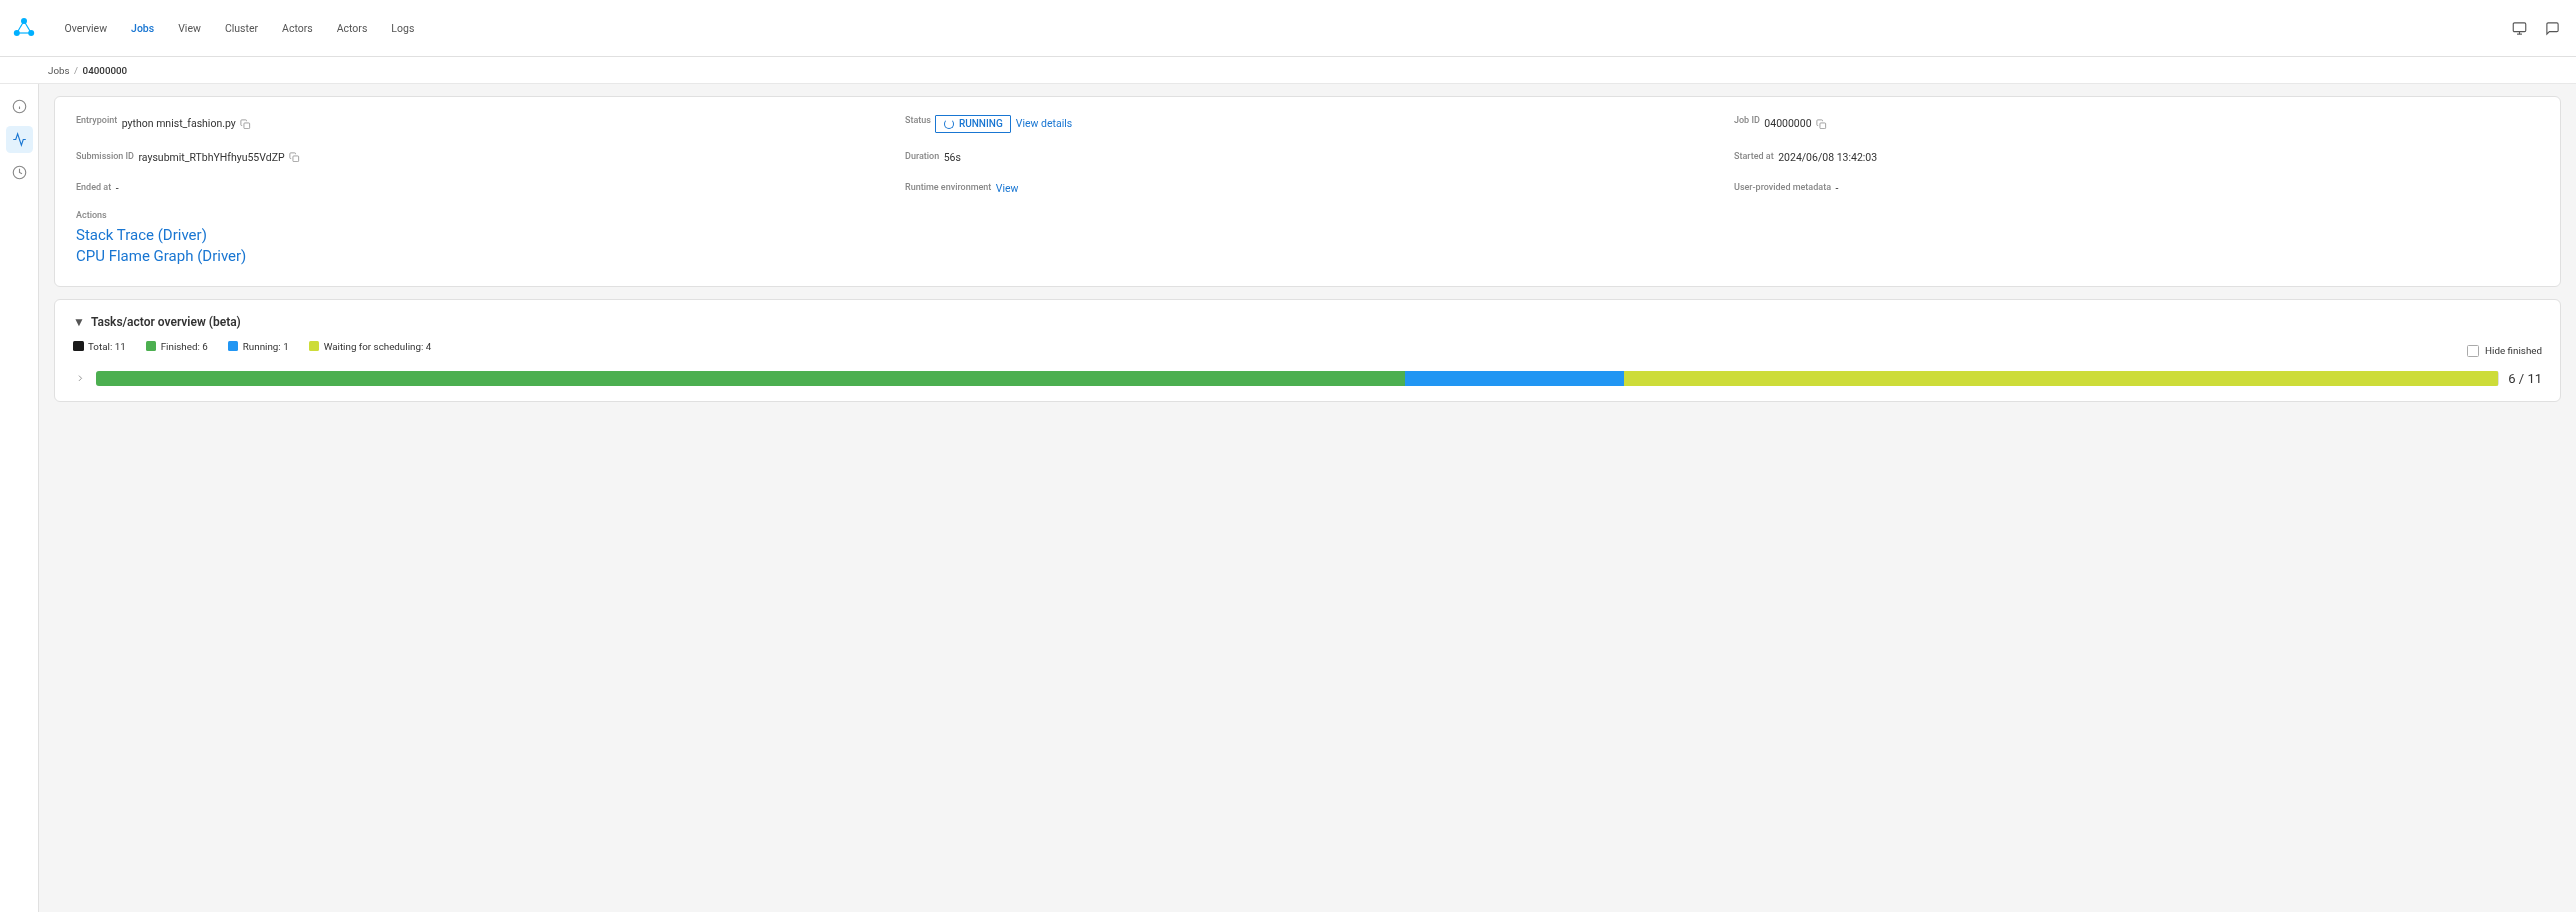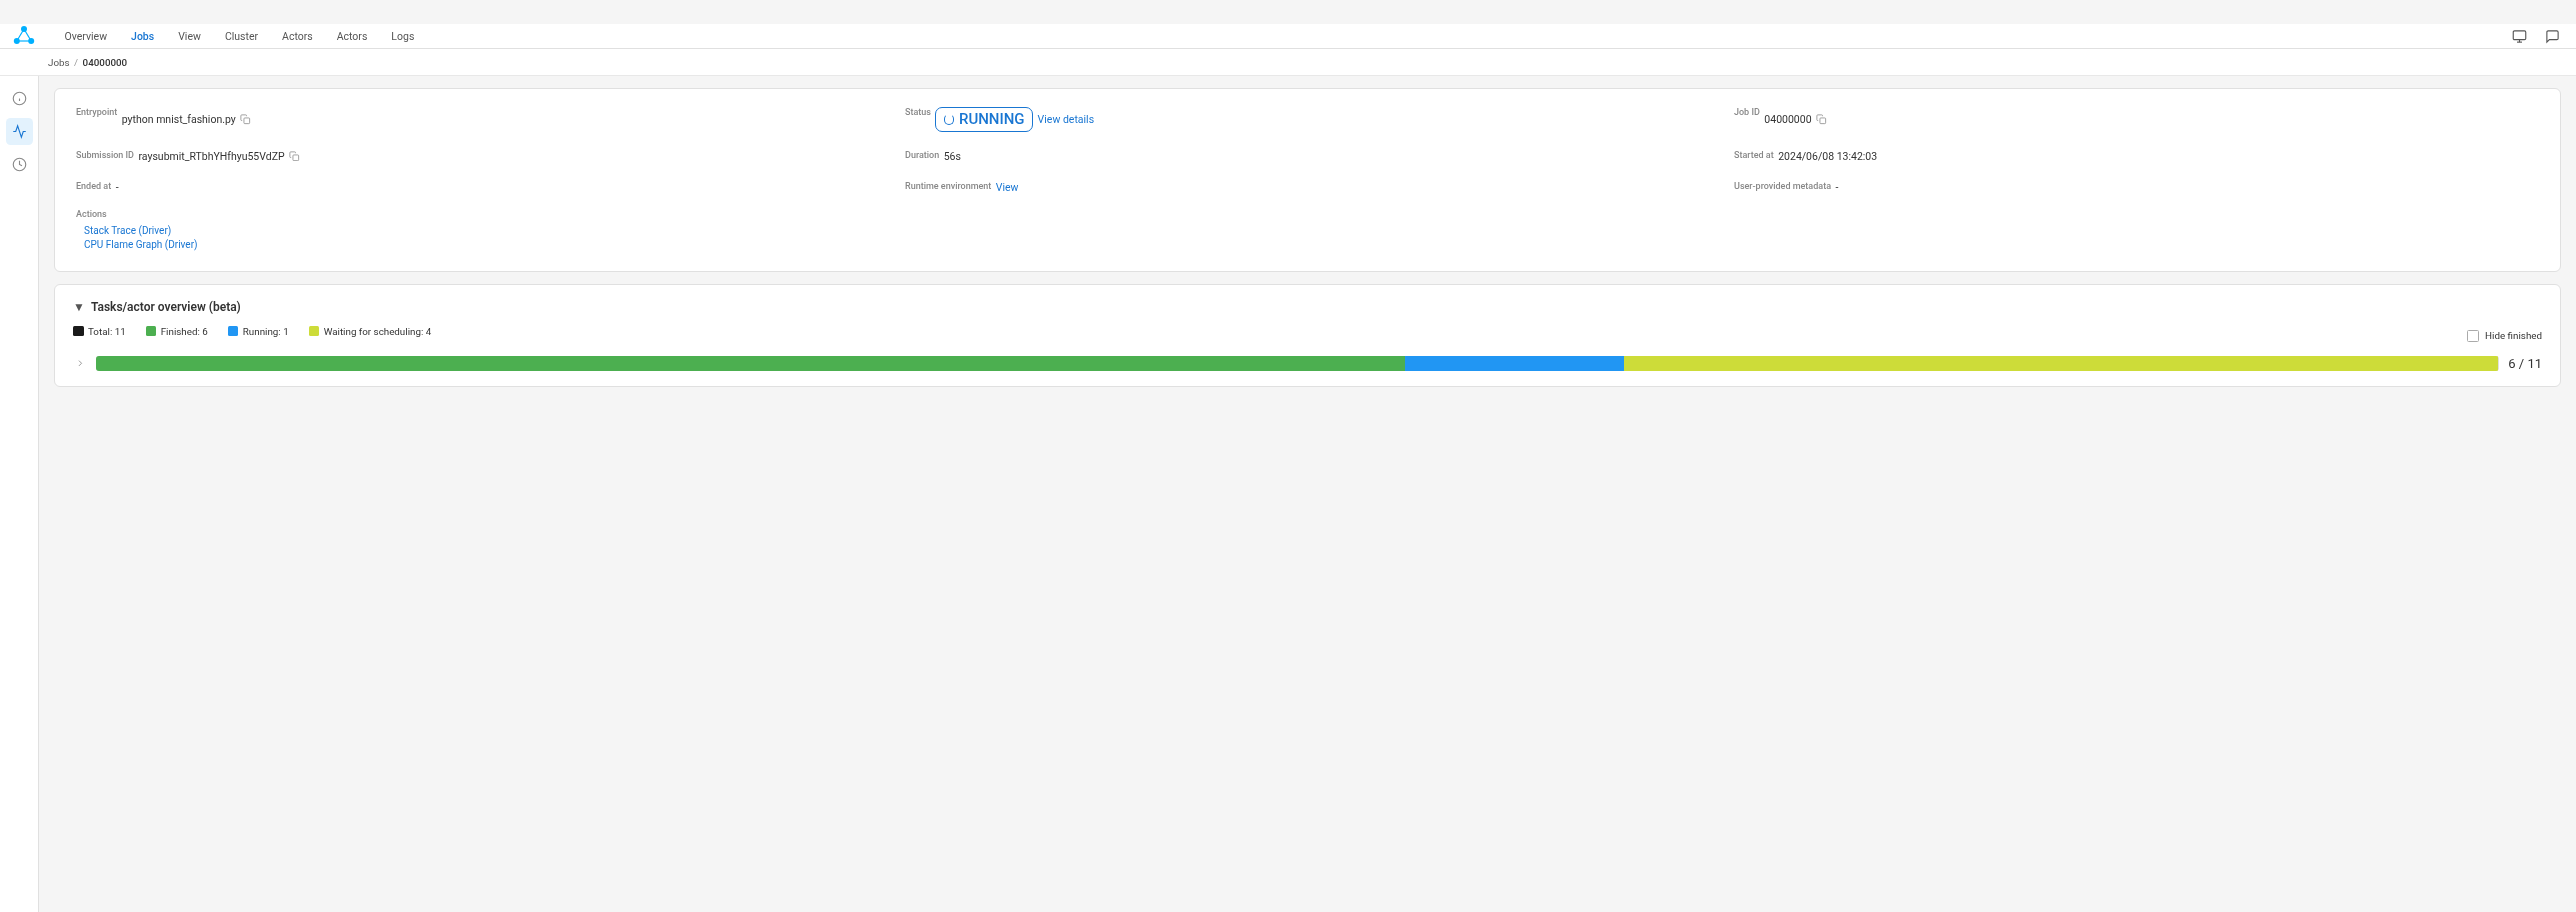--- a/index.html
+++ b/index.html
@@ -1,23 +1,22 @@
 <!DOCTYPE html>
 <html style="font-size:12px"><head>
   <meta charset="utf-8">
   <style>
     * { box-sizing: border-box; margin: 0; padding: 0; }
     body { font-family: -apple-system, BlinkMacSystemFont, 'Segoe UI', Roboto, sans-serif; background: #f5f5f5; font-size: 10.5px; color: #333; }
 
     
     .top-nav {
       display: flex; align-items: center; background: #fff;
-      border-bottom: 0.8px solid #e0e0e0; padding: 0 12px; height: 25px;
+      border-bottom: 0.8px solid #e0e0e0; padding: 0 12px; height: 57px;
       position: relative;
-      margin-top: 24px;
     }
     .nav-logo { margin-right: 18px; }
     .nav-logo svg { width: 24px; height: 24px; }
     .nav-links { display: flex; align-items: center; gap: 3px; flex: 1; }
     .nav-link {
       padding: 4.5px 10.5px; border-radius: 3px; cursor: pointer;
       font-size: 10.5px; color: #555; text-decoration: none;
       white-space: nowrap;
     }
     .nav-link.active { color: #1976d2; font-weight: 500; }
@@ -66,41 +65,41 @@
       display: grid; grid-template-columns: 1fr 1fr 1fr; gap: 18px 24px;
     }
     .info-group { display: flex; flex-direction: row; gap: 4.5px; }
     .info-label { font-size: 9px; color: #888; font-weight: 500; text-transform: none; }
     .info-value { font-size: 10.5px; color: #333; display: flex; align-items: center; gap: 4.5px; }
     .info-value a { color: #1976d2; text-decoration: none; }
 
     
     .status-badge {
       display: inline-flex; align-items: center; gap: 4.5px;
-      border: 1.1px solid #1976d2; border-radius: 7px;
-      padding: 2.3px 7.5px; font-size: 15px; color: #1976d2; font-weight: 500;
+      border: 1.1px solid #1976d2; border-radius: 1px;
+      padding: 2.3px 7.5px; font-size: 10px; color: #1976d2; font-weight: 500;
     }
     .status-spinner {
       width: 10.5px; height: 10.5px; border: 1.5px solid #1976d2;
       border-top-color: transparent; border-radius: 50%;
       animation: spin 0.8s linear infinite; display: inline-block;
     }
     @keyframes spin { to { transform: rotate(360deg); } }
 
     
     .copy-icon {
       width: 10.5px; height: 10.5px; cursor: pointer; color: #888; display: inline-flex;
       align-items: center;
     }
     .copy-icon svg { width: 10.5px; height: 10.5px; }
 
     
     .actions-section { margin-top: 6px; }
     .actions-label { font-size: 9px; color: #888; font-weight: 500; margin-bottom: 6px; }
-    .action-link { display: block; color: #1976d2; text-decoration: none; font-size: 10px; margin-bottom: 3px; margin-left: 8px; }
+    .action-link { display: block; color: #1976d2; text-decoration: none; font-size: 15px; margin-bottom: 3px; }
 
     
     .tasks-section { background: #fff; border: 0.8px solid #e0e0e0; border-radius: 6px; padding: 15px 18px; }
     .tasks-header {
       display: flex; align-items: center; gap: 6px;
       font-size: 12px; font-weight: 600; color: #333; margin-bottom: 12px;
       cursor: pointer;
     }
     .tasks-header .chevron { color: #555; }
 

